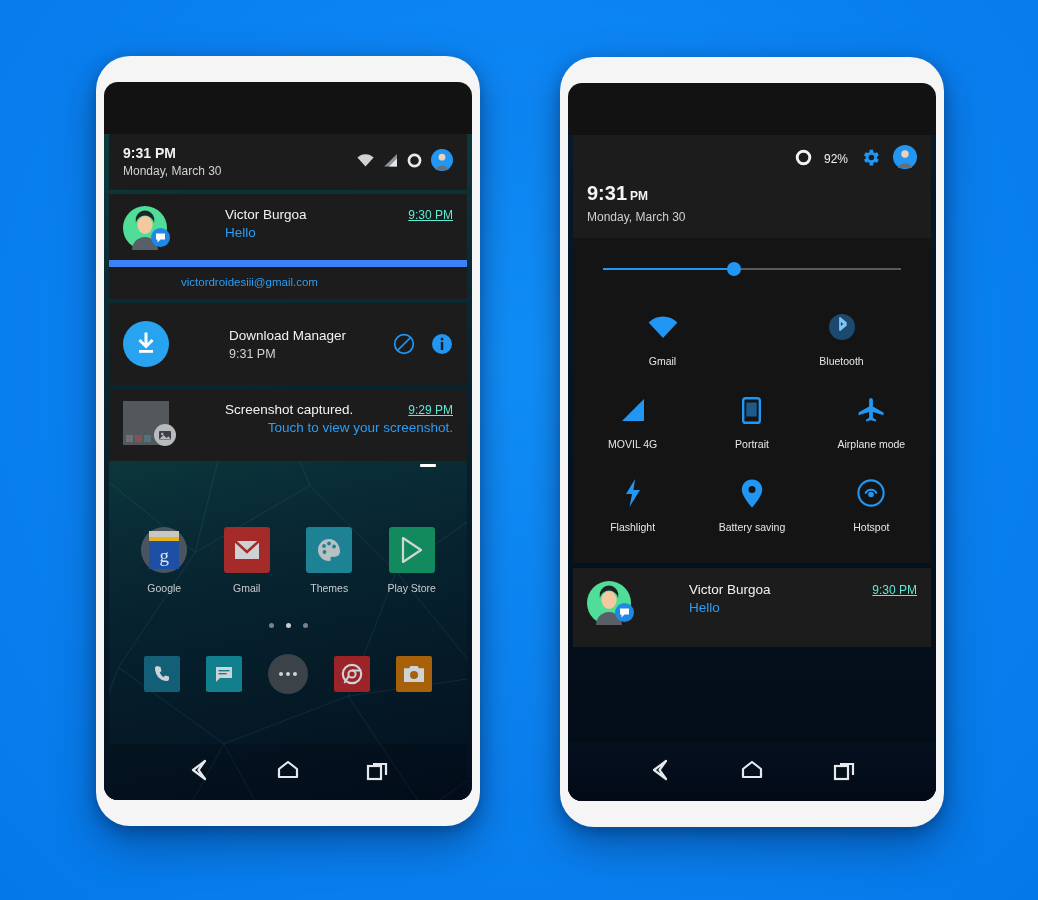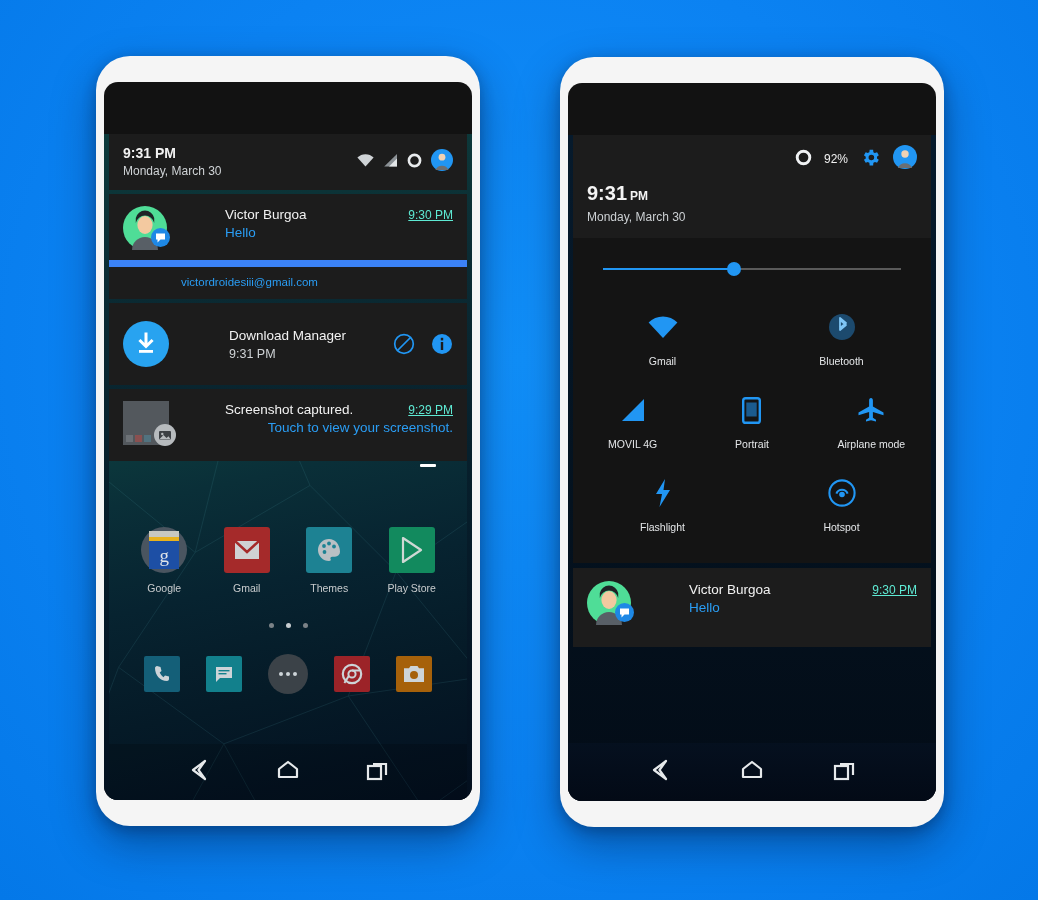--- a/index.html
+++ b/index.html
@@ -445,20 +445,30 @@
             <div class="tile">
               <div class="tile-ic">
                 <svg width="18" height="28" viewBox="0 0 18 28">
                     <path d="M11 0 L2 15 L8 15 L5.5 28 L16 11 L9.5 11 Z" fill="#2196f3"></path>
                   </svg>
               </div>
               <div class="tile-lb">Flashlight</div>
             </div>
             <div class="tile">
               <div class="tile-ic">
+                <svg width="22" height="29" viewBox="0 0 22 29">
+                    <path d="M11 0 A11 11 0 0011 22 A11 11 0 0011 0 Z" fill="none"></path>
+                    <path d="M11 0.5 C5 0.5 0.8 5 0.8 10.7 C0.8 17.5 11 28.5 11 28.5 C11 28.5 21.2 17.5 21.2 10.7 C21.2 5 17 0.5 11 0.5 Z" fill="#2196f3"></path>
+                    <circle cx="11" cy="10.4" r="3.5" fill="#141414"></circle>
+                  </svg>
+              </div>
+              <div class="tile-lb">Battery saving</div>
+            </div>
+            <div class="tile">
+              <div class="tile-ic">
                 <svg width="28" height="28" viewBox="0 0 28 28">
                     <circle cx="14" cy="14" r="12.6" fill="none" stroke="#2196f3" stroke-width="2.1"></circle>
                     <circle cx="14" cy="15.5" r="2.8" fill="#2196f3"></circle>
                     <path d="M8.4 14.6 a6 6 0 0111.2 0" fill="none" stroke="#2196f3" stroke-width="2.1"></path>
                   </svg>
               </div>
               <div class="tile-lb">Hotspot</div>
             </div>
           </div>
         </div>

